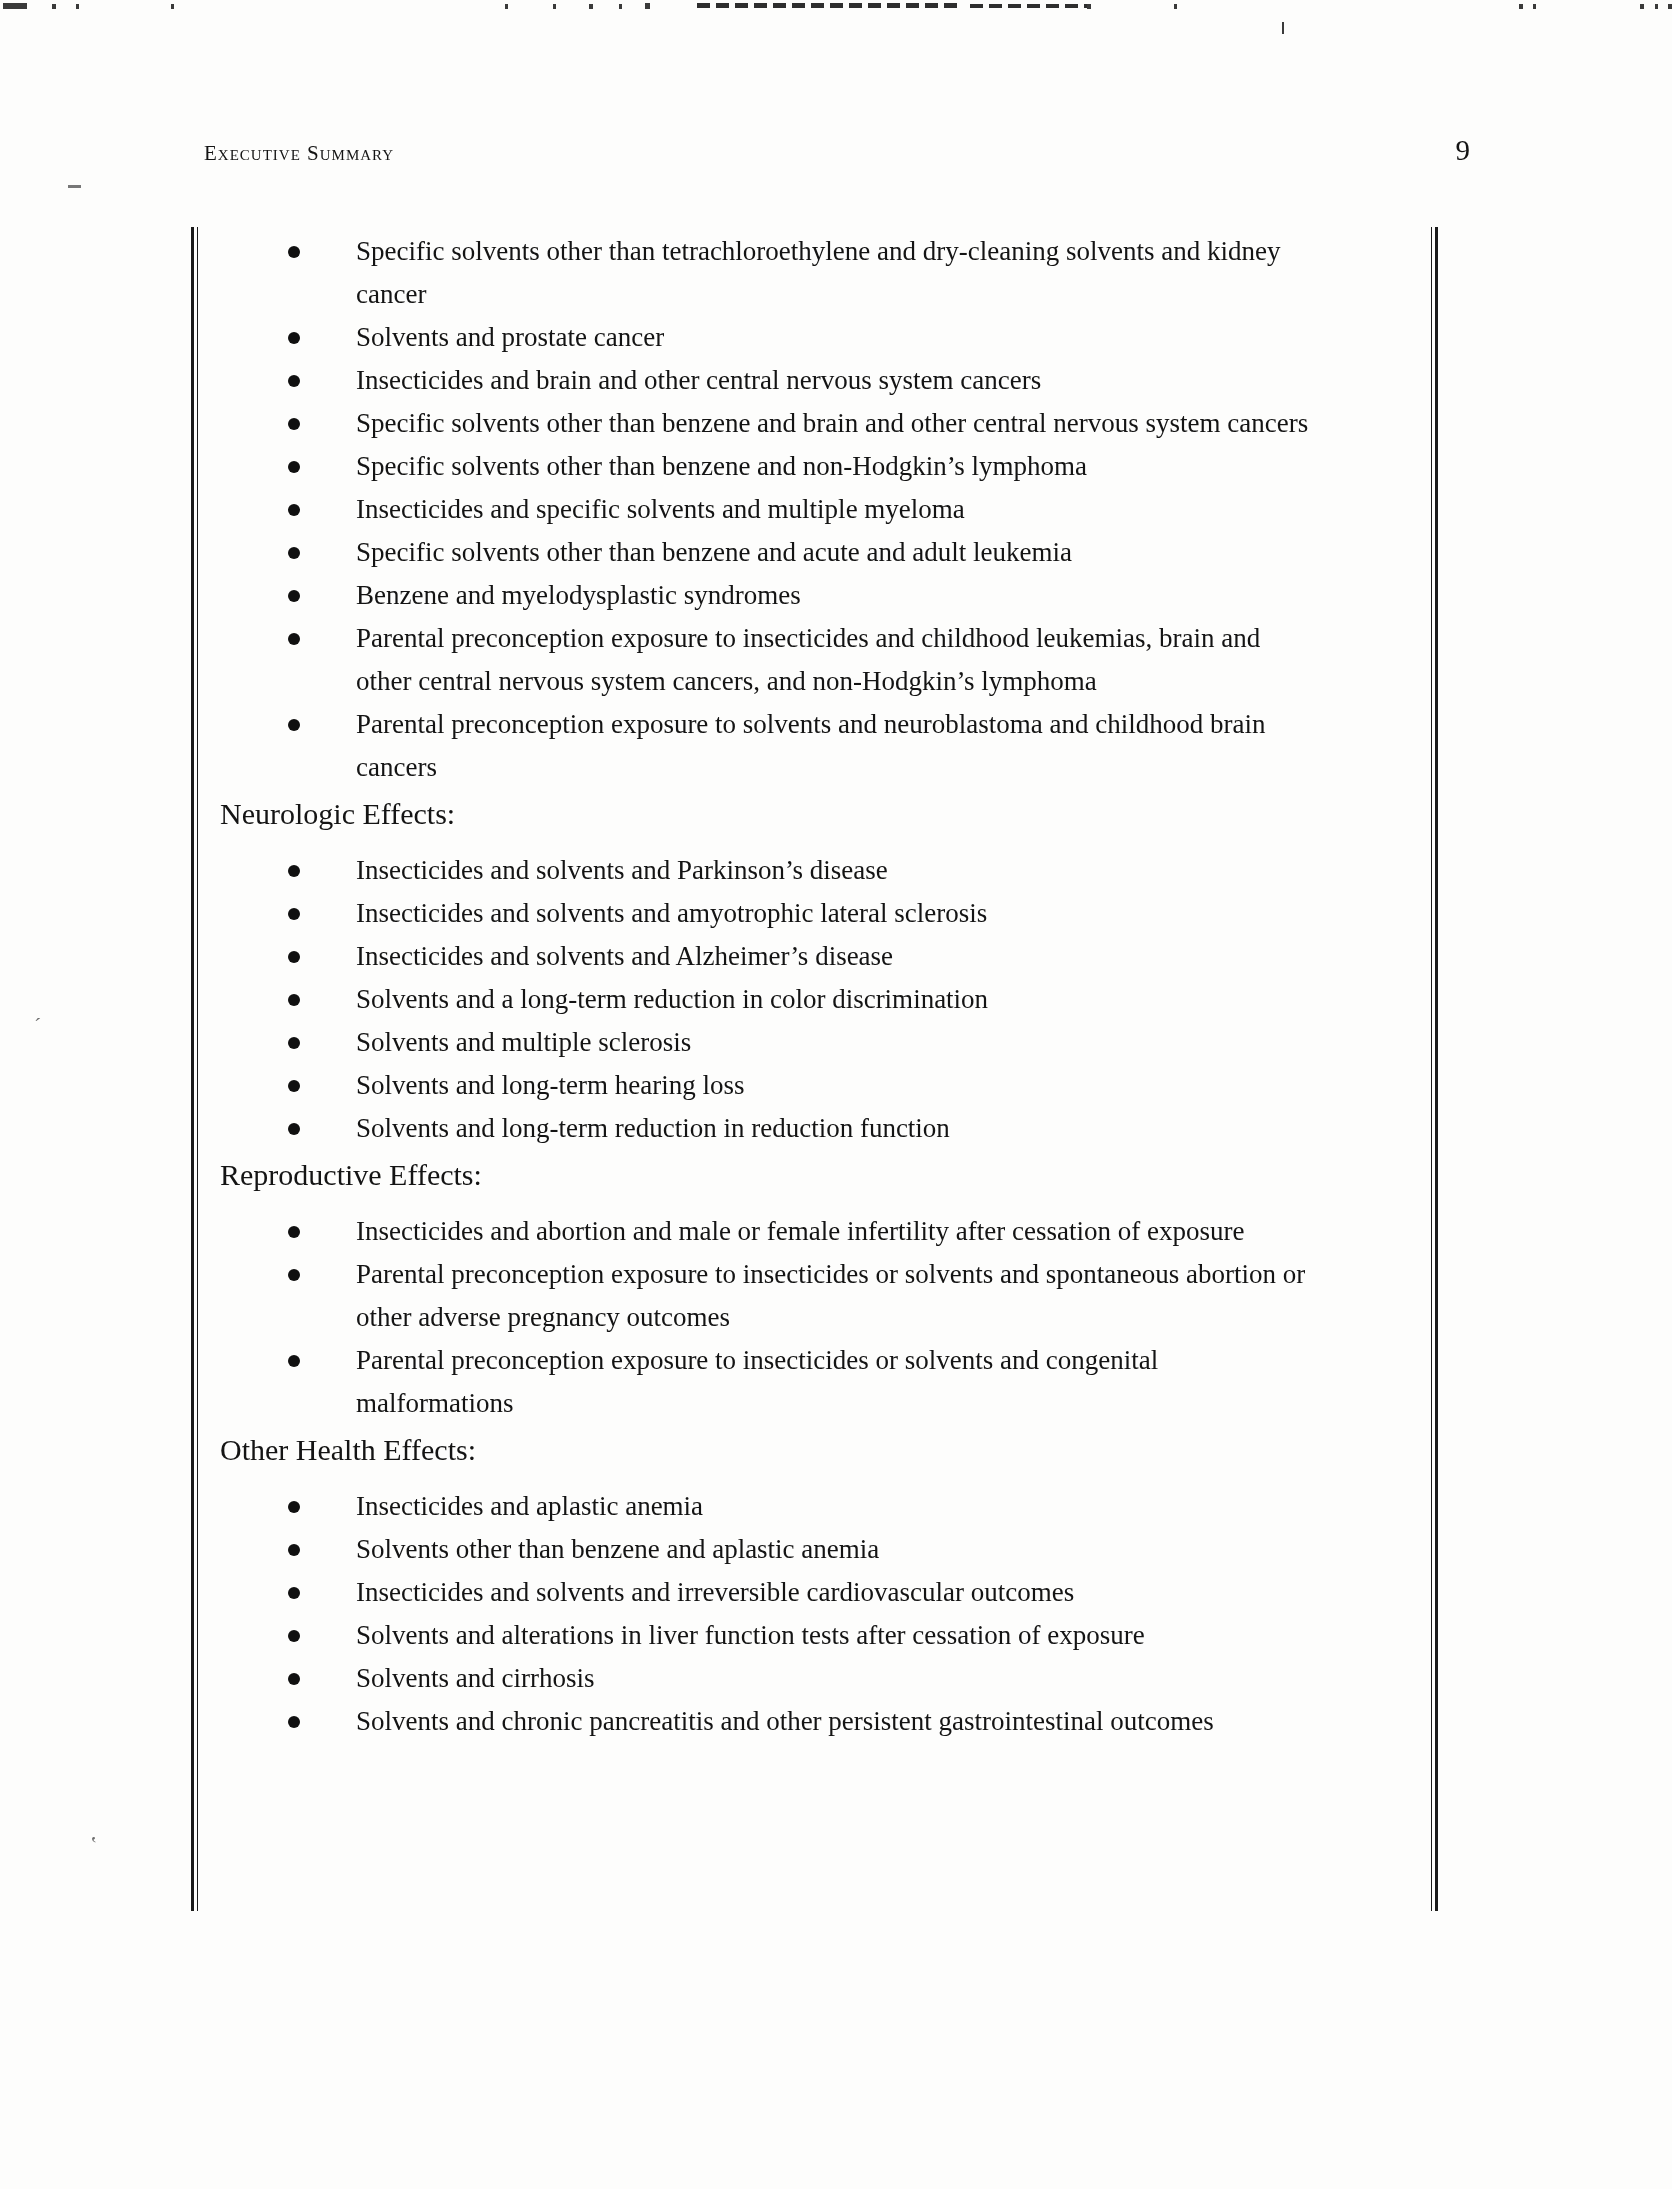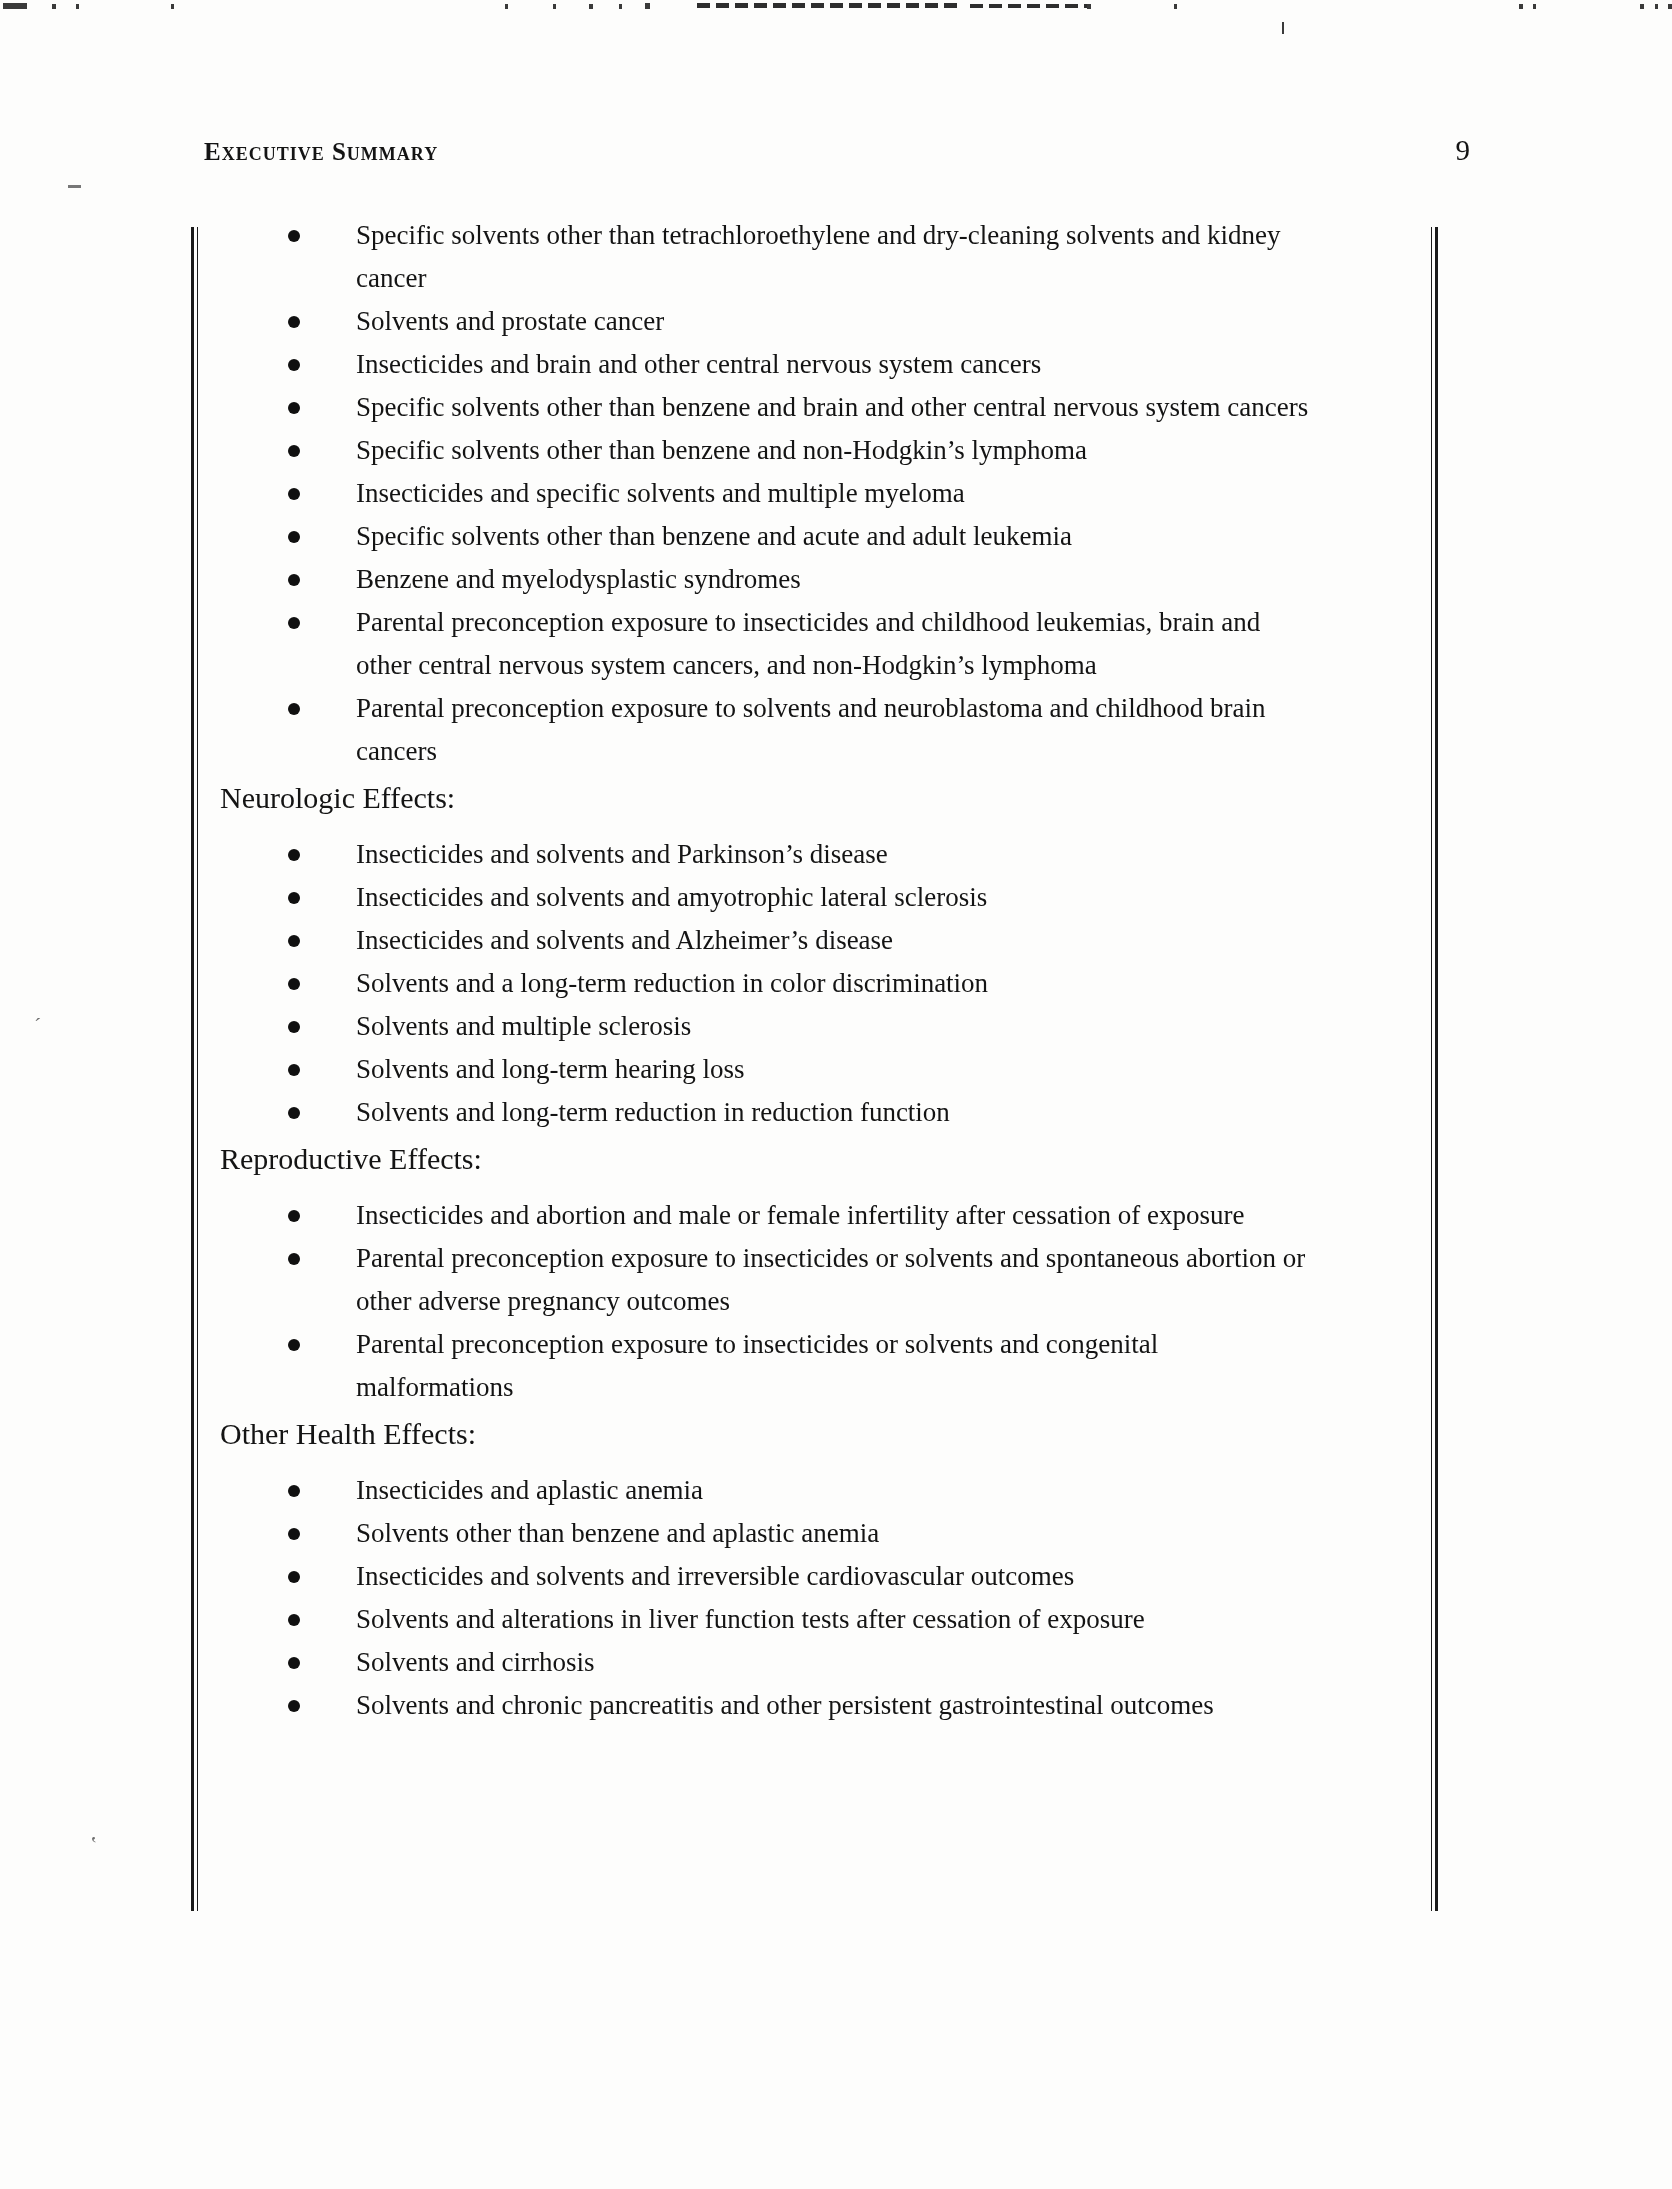--- a/index.html
+++ b/index.html
@@ -18,24 +18,24 @@
     position: absolute;
     left: 204px;
     top: 132px;
     width: 1266px;
     display: flex;
     justify-content: space-between;
     align-items: baseline;
   }
   .doc-title {
     font-variant: small-caps;
-    font-size: 25px;
+    font-size: 21px;
     letter-spacing: 1px;
     line-height: 36px;
-    font-weight: bold;
+    font-weight: normal;
     margin: 0;
     text-align: center;
   }
   .page-number {
     font-size: 29px;
     line-height: 36px;
   }
 
   
   .rule-left, .rule-right {
@@ -45,21 +45,21 @@
     width: 3px;
     background: transparent;
   }
   .rule-left  { left: 191px; border-left: 3px solid #1b1b1b; border-right: 1px solid #1b1b1b; }
   .rule-right { left: 1431px; border-left: 1px solid #1b1b1b; border-right: 3px solid #1b1b1b; }
 
   
   .content {
     position: absolute;
     left: 204px;
-    top: 214px;
+    top: 230px;
     width: 1234px;
   }
   ul.bullets { list-style: none; margin: 0; padding: 0; }
   ul.bullets li {
     position: relative;
     padding-left: 152px;
     font-size: 27px;
     line-height: 43px;
     white-space: pre-line;
   }

